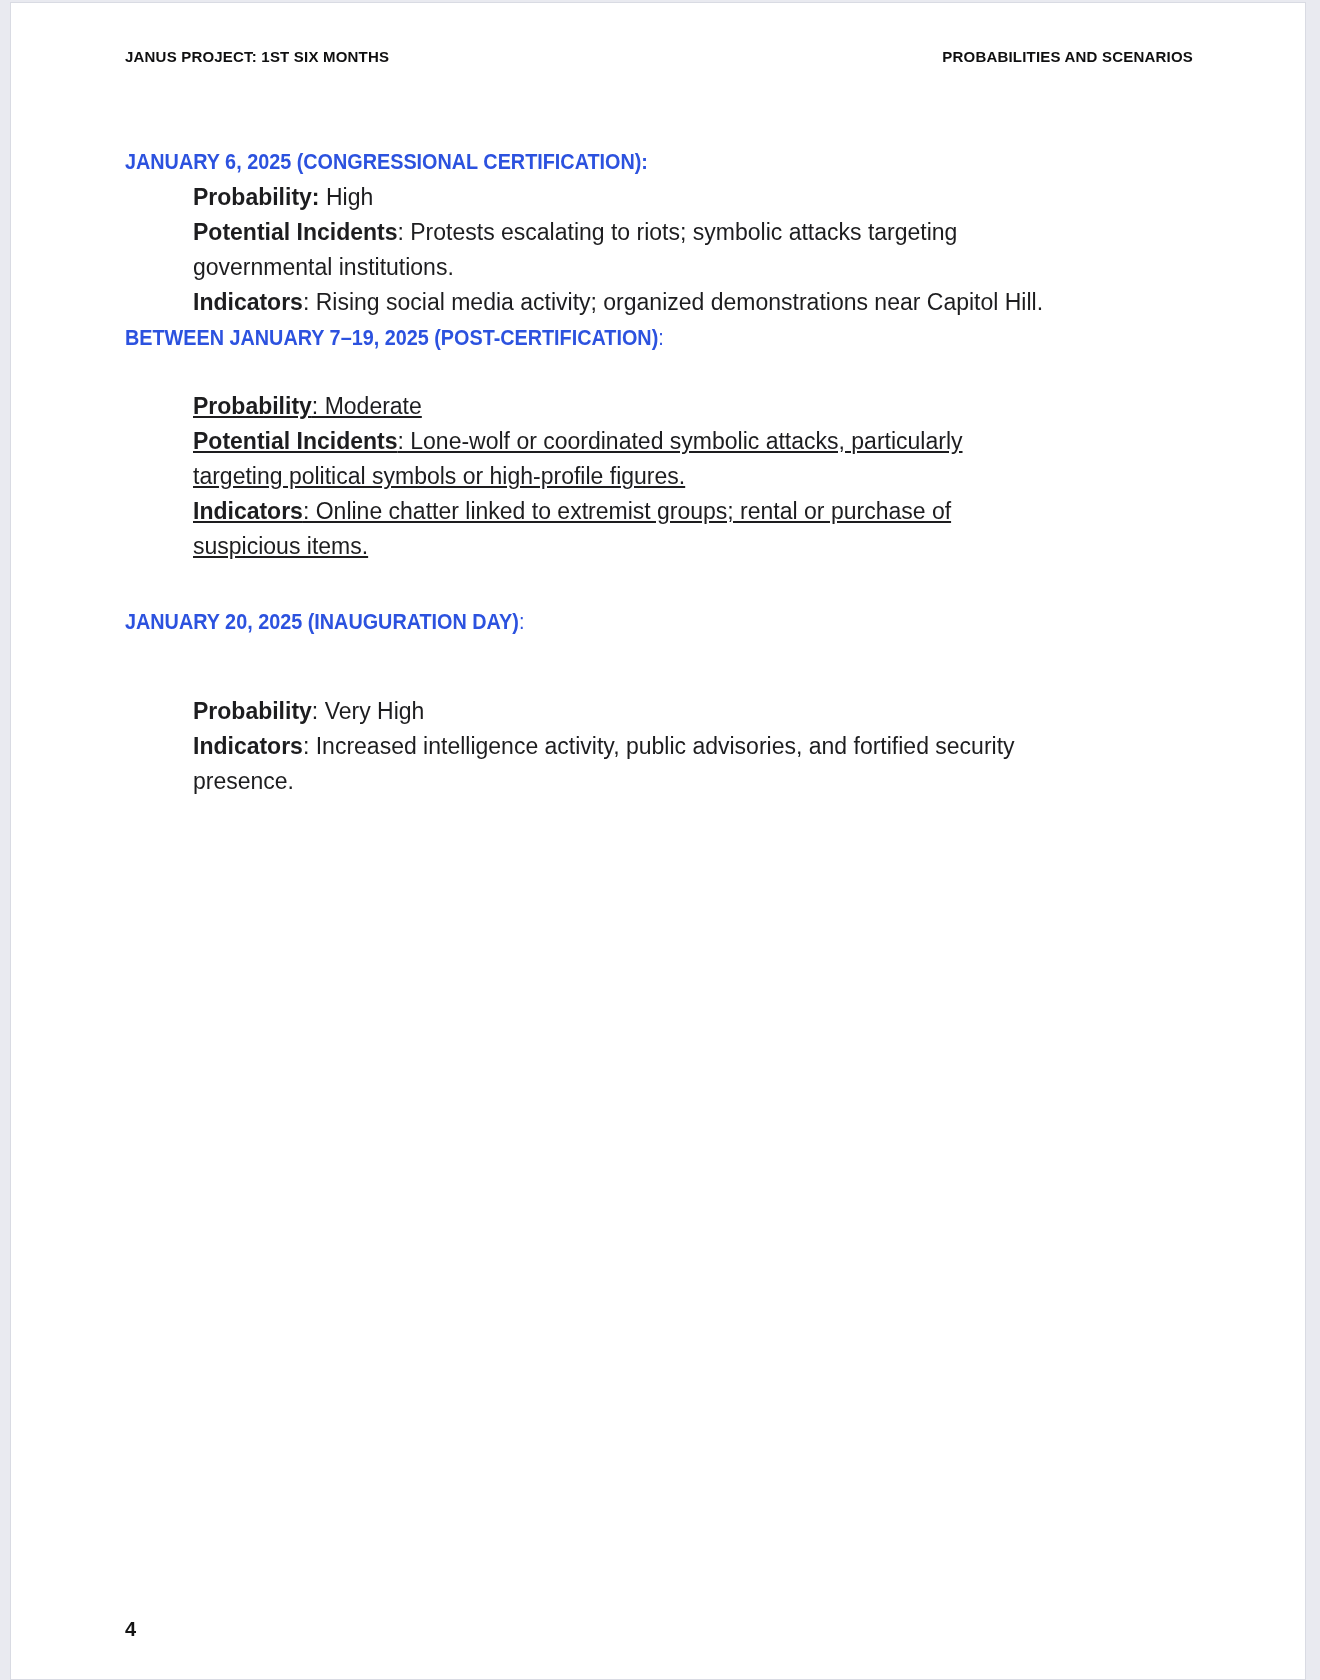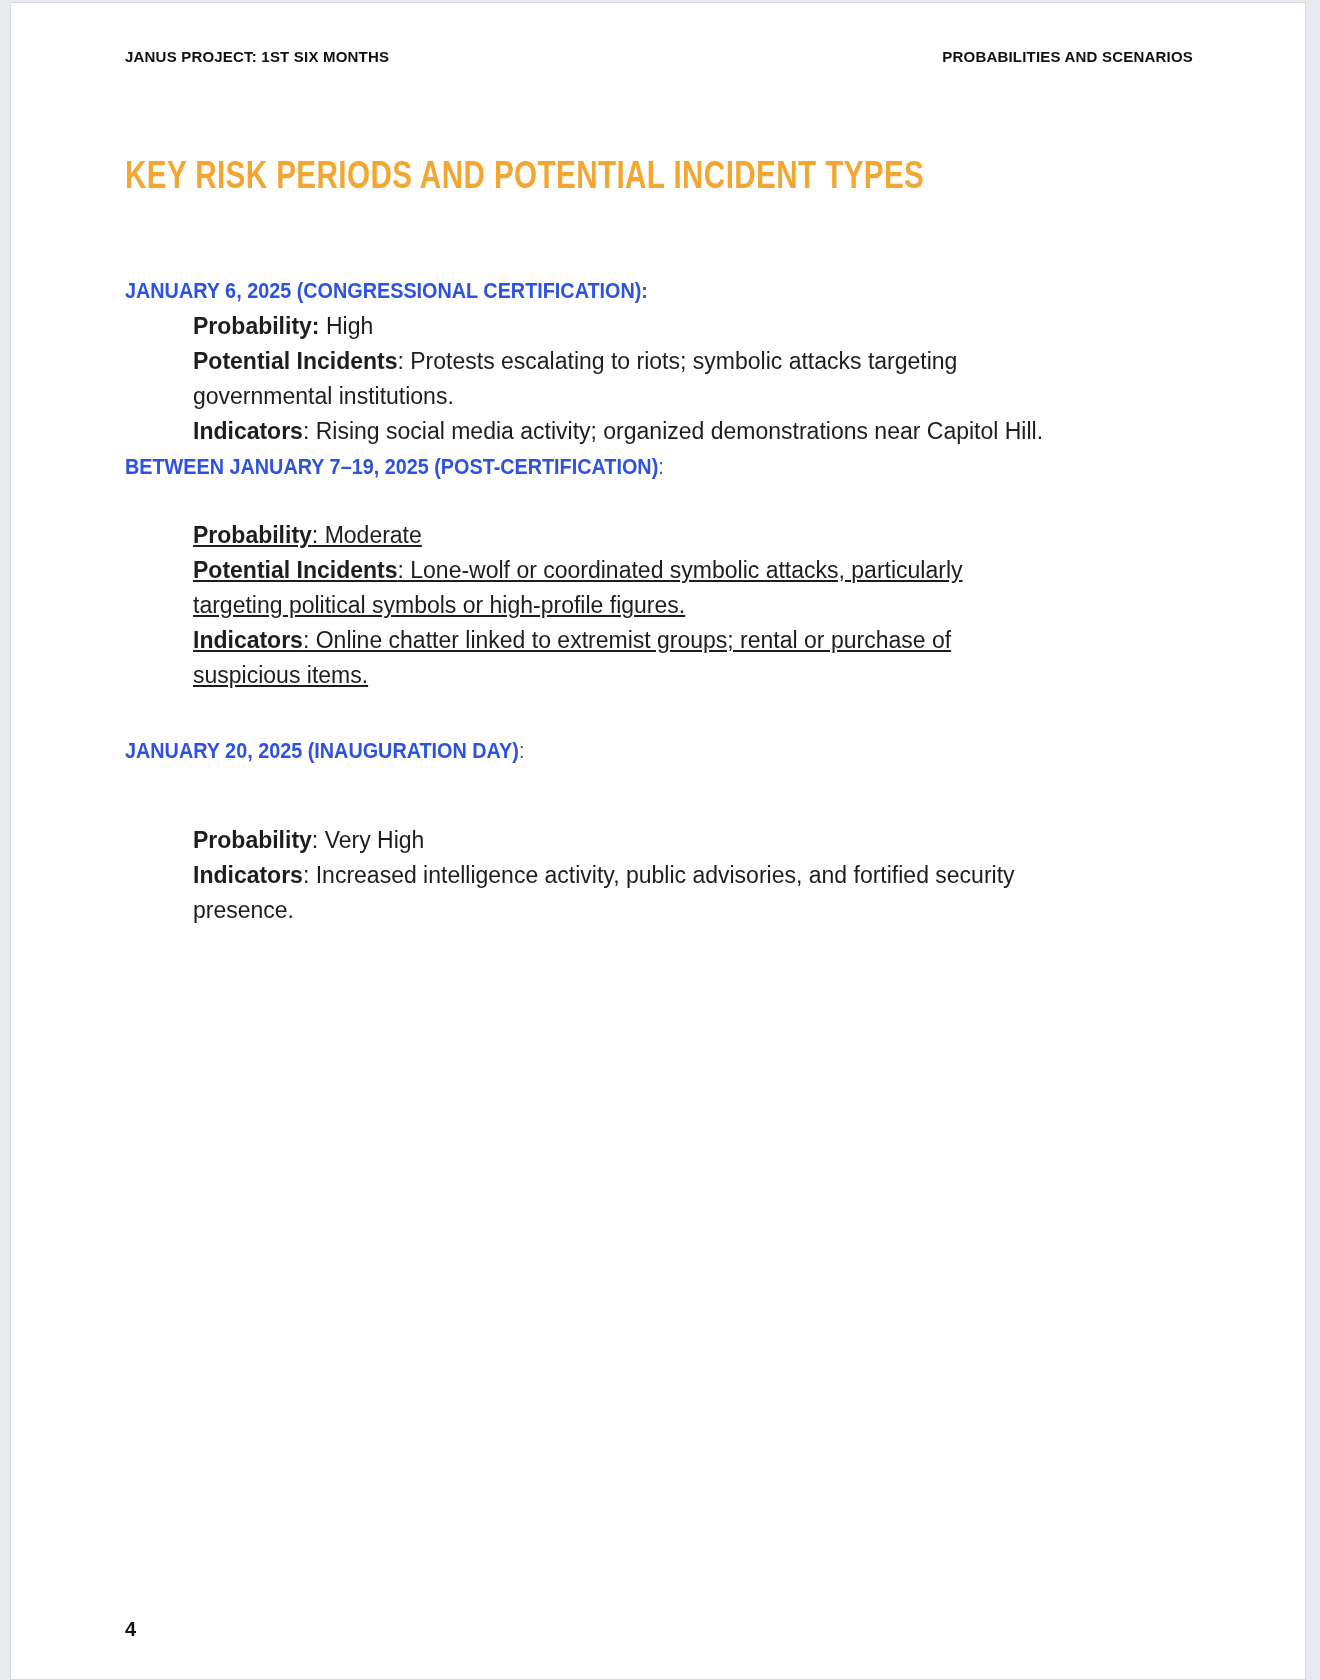--- a/index.html
+++ b/index.html
@@ -79,21 +79,20 @@
 </head>
 <body>
 
 <div class="page">
 
   <div class="doc-header">
     <span>JANUS PROJECT: 1ST SIX MONTHS</span>
     <span>PROBABILITIES AND SCENARIOS</span>
   </div>
 
-  <h1 class="doc-title"><span class="squeeze">KEY RISK PERIODS AND POTENTIAL INCIDENT TYPES</span></h1>
 
   <section class="risk-section" id="section-1">
     <h2 class="section-heading"><span class="squeeze"><span>JANUARY 6, 2025 (CONGRESSIONAL CERTIFICATION):</span><span class="colon"></span></span></h2>
     <div class="rows">
       <div class="row"><span class="row-label">Probability:</span><span class="row-text"> High</span></div>
       <div class="row"><span class="row-label">Potential Incidents</span><span class="row-text">: Protests escalating to riots; symbolic attacks targeting
 governmental institutions.</span></div>
       <div class="row"><span class="row-label">Indicators</span><span class="row-text">: Rising social media activity; organized demonstrations near Capitol Hill.</span></div>
     </div>
   </section>

